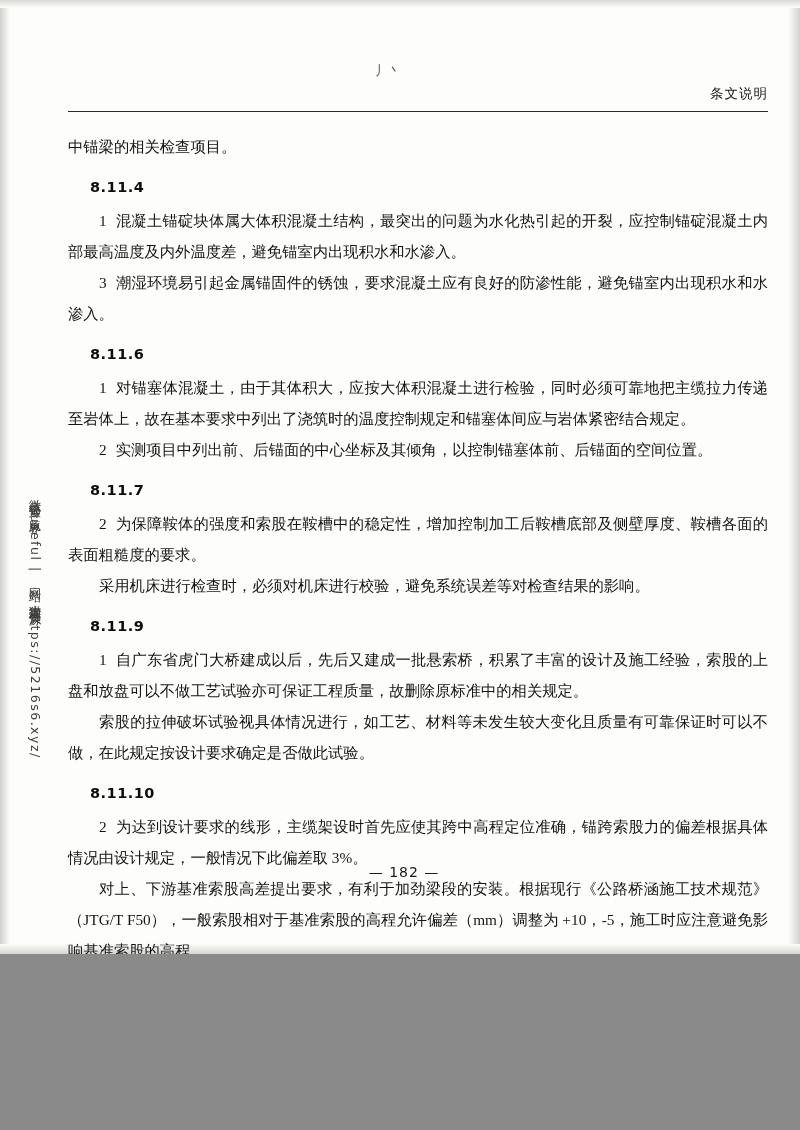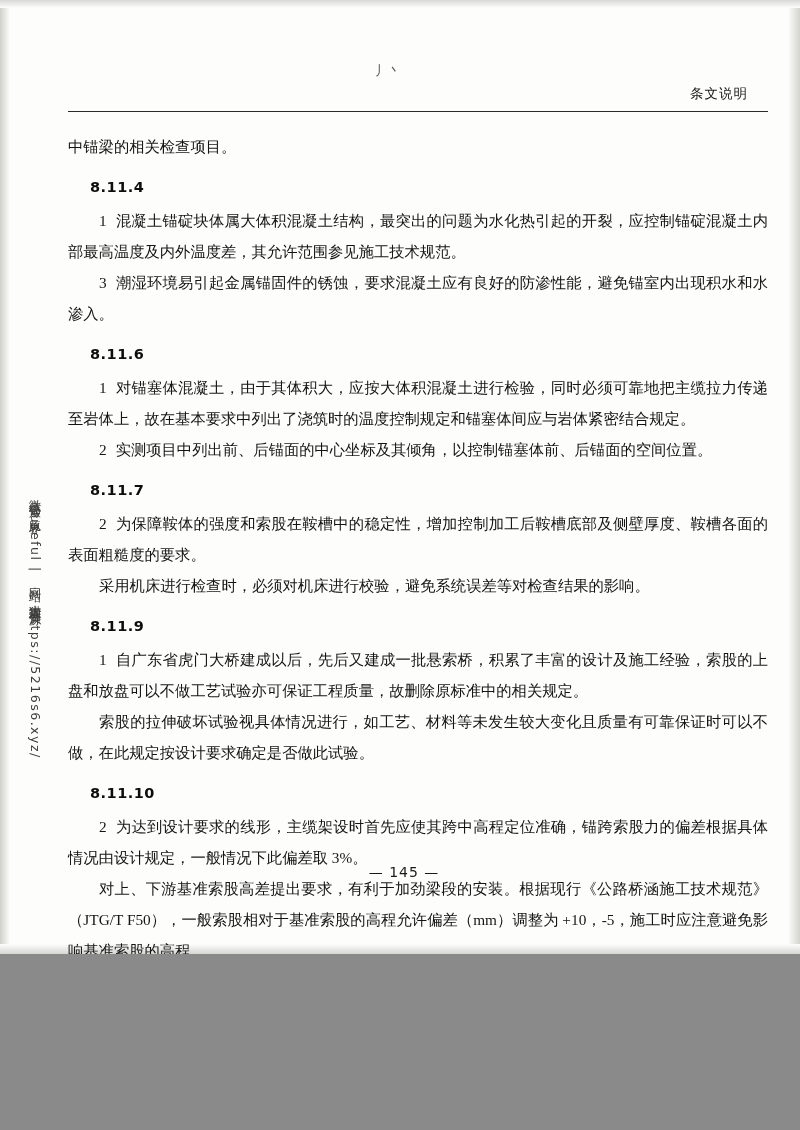--- a/index.html
+++ b/index.html
@@ -50,21 +50,21 @@
     top: 85px;
     width: 700px;
   }
 
   .header-row {
     position: relative;
     height: 30px;
   }
   .header-label {
     position: absolute;
-    right: 20px;
+    right: 0;
     top: 0;
     font-size: 13.5px;
     font-family: Liberation Serif, serif;
     color: #1b1b1b;
     letter-spacing: 1px;
   }
   .header-rule {
     position: absolute;
     left: 0;
     right: 0;
@@ -158,21 +158,21 @@
     <div class="header-row">
       <div class="header-label">条文说明</div>
       <div class="header-rule"></div>
     </div>
 
     <div class="body-text">
       <p class="para">中锚梁的相关检查项目。</p>
 
       <div>
         <div class="sec-head">8.11.4</div>
-        <p class="para item"><span class="num">1</span><span>混凝土锚碇块体属大体积混凝土结构，最突出的问题为水化热引起的开裂，应控制锚碇混凝土内部最高温度及内外温度差，其允许范围参见施工技术规范。</span></p>
+        <p class="para item"><span class="num">1</span><span>混凝土锚碇块体属大体积混凝土结构，最突出的问题为水化热引起的开裂，应控制锚碇混凝土内部最高温度及内外温度差，避免锚室内出现积水和水渗入。</span></p>
         <p class="para item"><span class="num">3</span><span>潮湿环境易引起金属锚固件的锈蚀，要求混凝土应有良好的防渗性能，避免锚室内出现积水和水渗入。</span></p>
       </div>
 
       <div>
         <div class="sec-head">8.11.6</div>
         <p class="para item"><span class="num">1</span><span>对锚塞体混凝土，由于其体积大，应按大体积混凝土进行检验，同时必须可靠地把主缆拉力传递至岩体上，故在基本要求中列出了浇筑时的温度控制规定和锚塞体间应与岩体紧密结合规定。</span></p>
         <p class="para item"><span class="num">2</span><span>实测项目中列出前、后锚面的中心坐标及其倾角，以控制锚塞体前、后锚面的空间位置。</span></p>
       </div>
 
       <div>
@@ -192,15 +192,15 @@
 
       <div>
         <div class="sec-head">8.11.10</div>
         <p class="para item"><span class="num">2</span><span>为达到设计要求的线形，主缆架设时首先应使其跨中高程定位准确，锚跨索股力的偏差根据具体情况由设计规定，一般情况下此偏差取 3%。</span></p>
         <p class="para item"><span>对上、下游基准索股高差提出要求，有利于加劲梁段的安装。根据现行《公路桥涵施工技术规范》（JTG/T F50），一般索股相对于基准索股的高程允许偏差（mm）调整为 +10，-5，施工时应注意避免影响基准索股的高程。</span></p>
       </div>
     </div>
   </div>
 
   <div class="footer-area">
-    <div class="page-number">— 145 —</div>
+    <div class="page-number">— 182 —</div>
   </div>
 </div>
 
 </body></html>

